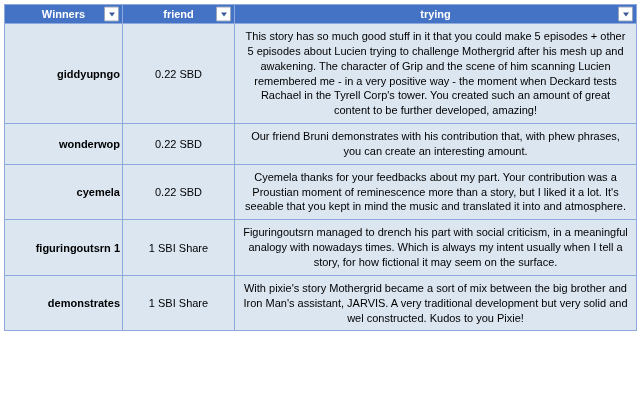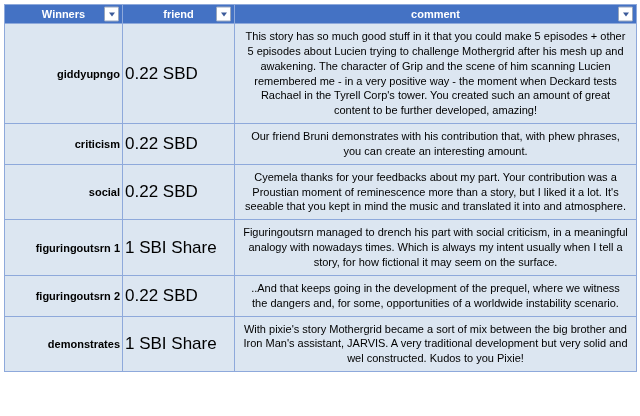--- a/index.html
+++ b/index.html
@@ -73,22 +73,22 @@
   td.winner {
     background: #dce6f1;
     text-align: right;
     font-size: 11px;
     font-weight: bold;
     color: #000000;
     padding: 3px 2px;
   }
   td.prize {
     background: #dce6f1;
-    text-align: left;
-    font-size: 17px;
+    text-align: center;
+    font-size: 11px;
     color: #000000;
     padding: 3px 2px;
   }
   td.comment {
     background: #dce6f1;
     text-align: center;
     font-size: 11px;
     color: #000000;
     padding: 5px 8px;
     line-height: 1.35;
@@ -120,53 +120,48 @@
         <th>
           <div class="hdr-inner">
             <span>friend</span>
             <span class="filter-btn">
                 <span class="arrow"></span>
               </span>
           </div>
         </th>
         <th>
           <div class="hdr-inner">
-            <span>comment</span>
+            <span>trying</span>
             <span class="filter-btn">
                 <span class="arrow"></span>
               </span>
           </div>
         </th>
       </tr>
     </thead>
     <tbody>
       <tr>
         <td class="winner">giddyupngo</td>
         <td class="prize">0.22 SBD</td>
         <td class="comment">This story has so much good stuff in it that you could make 5 episodes + other 5 episodes about Lucien trying to challenge Mothergrid after his mesh up and awakening. The character of Grip and the scene of him scanning Lucien remembered me - in a very positive way - the moment when Deckard tests Rachael in the Tyrell Corp's tower. You created such an amount of great content to be further developed, amazing!</td>
       </tr>
       <tr>
-        <td class="winner">criticism</td>
+        <td class="winner">wonderwop</td>
         <td class="prize">0.22 SBD</td>
         <td class="comment">Our friend Bruni demonstrates with his contribution that, with phew phrases, you can create an interesting amount.</td>
       </tr>
       <tr>
-        <td class="winner">social</td>
+        <td class="winner">cyemela</td>
         <td class="prize">0.22 SBD</td>
         <td class="comment">Cyemela thanks for your feedbacks about my part. Your contribution was a Proustian moment of reminescence more than a story, but I liked it a lot. It's seeable that you kept in mind the music and translated it into and atmosphere.</td>
       </tr>
       <tr>
         <td class="winner">figuringoutsrn 1</td>
         <td class="prize">1 SBI Share</td>
         <td class="comment">Figuringoutsrn managed to drench his part with social criticism, in a meaningful analogy with nowadays times. Which is always my intent usually when I tell a story, for how fictional it may seem on the surface.</td>
-      </tr>
-      <tr>
-        <td class="winner">figuringoutsrn 2</td>
-        <td class="prize">0.22 SBD</td>
-        <td class="comment">..And that keeps going in the development of the prequel, where we witness the dangers and, for some, opportunities of a worldwide instability scenario.</td>
       </tr>
       <tr>
         <td class="winner">demonstrates</td>
         <td class="prize">1 SBI Share</td>
         <td class="comment">With pixie's story Mothergrid became a sort of mix between the big brother and Iron Man's assistant, JARVIS. A very traditional development but very solid and wel constructed. Kudos to you Pixie!</td>
       </tr>
     </tbody>
   </table>
 </div>
 

